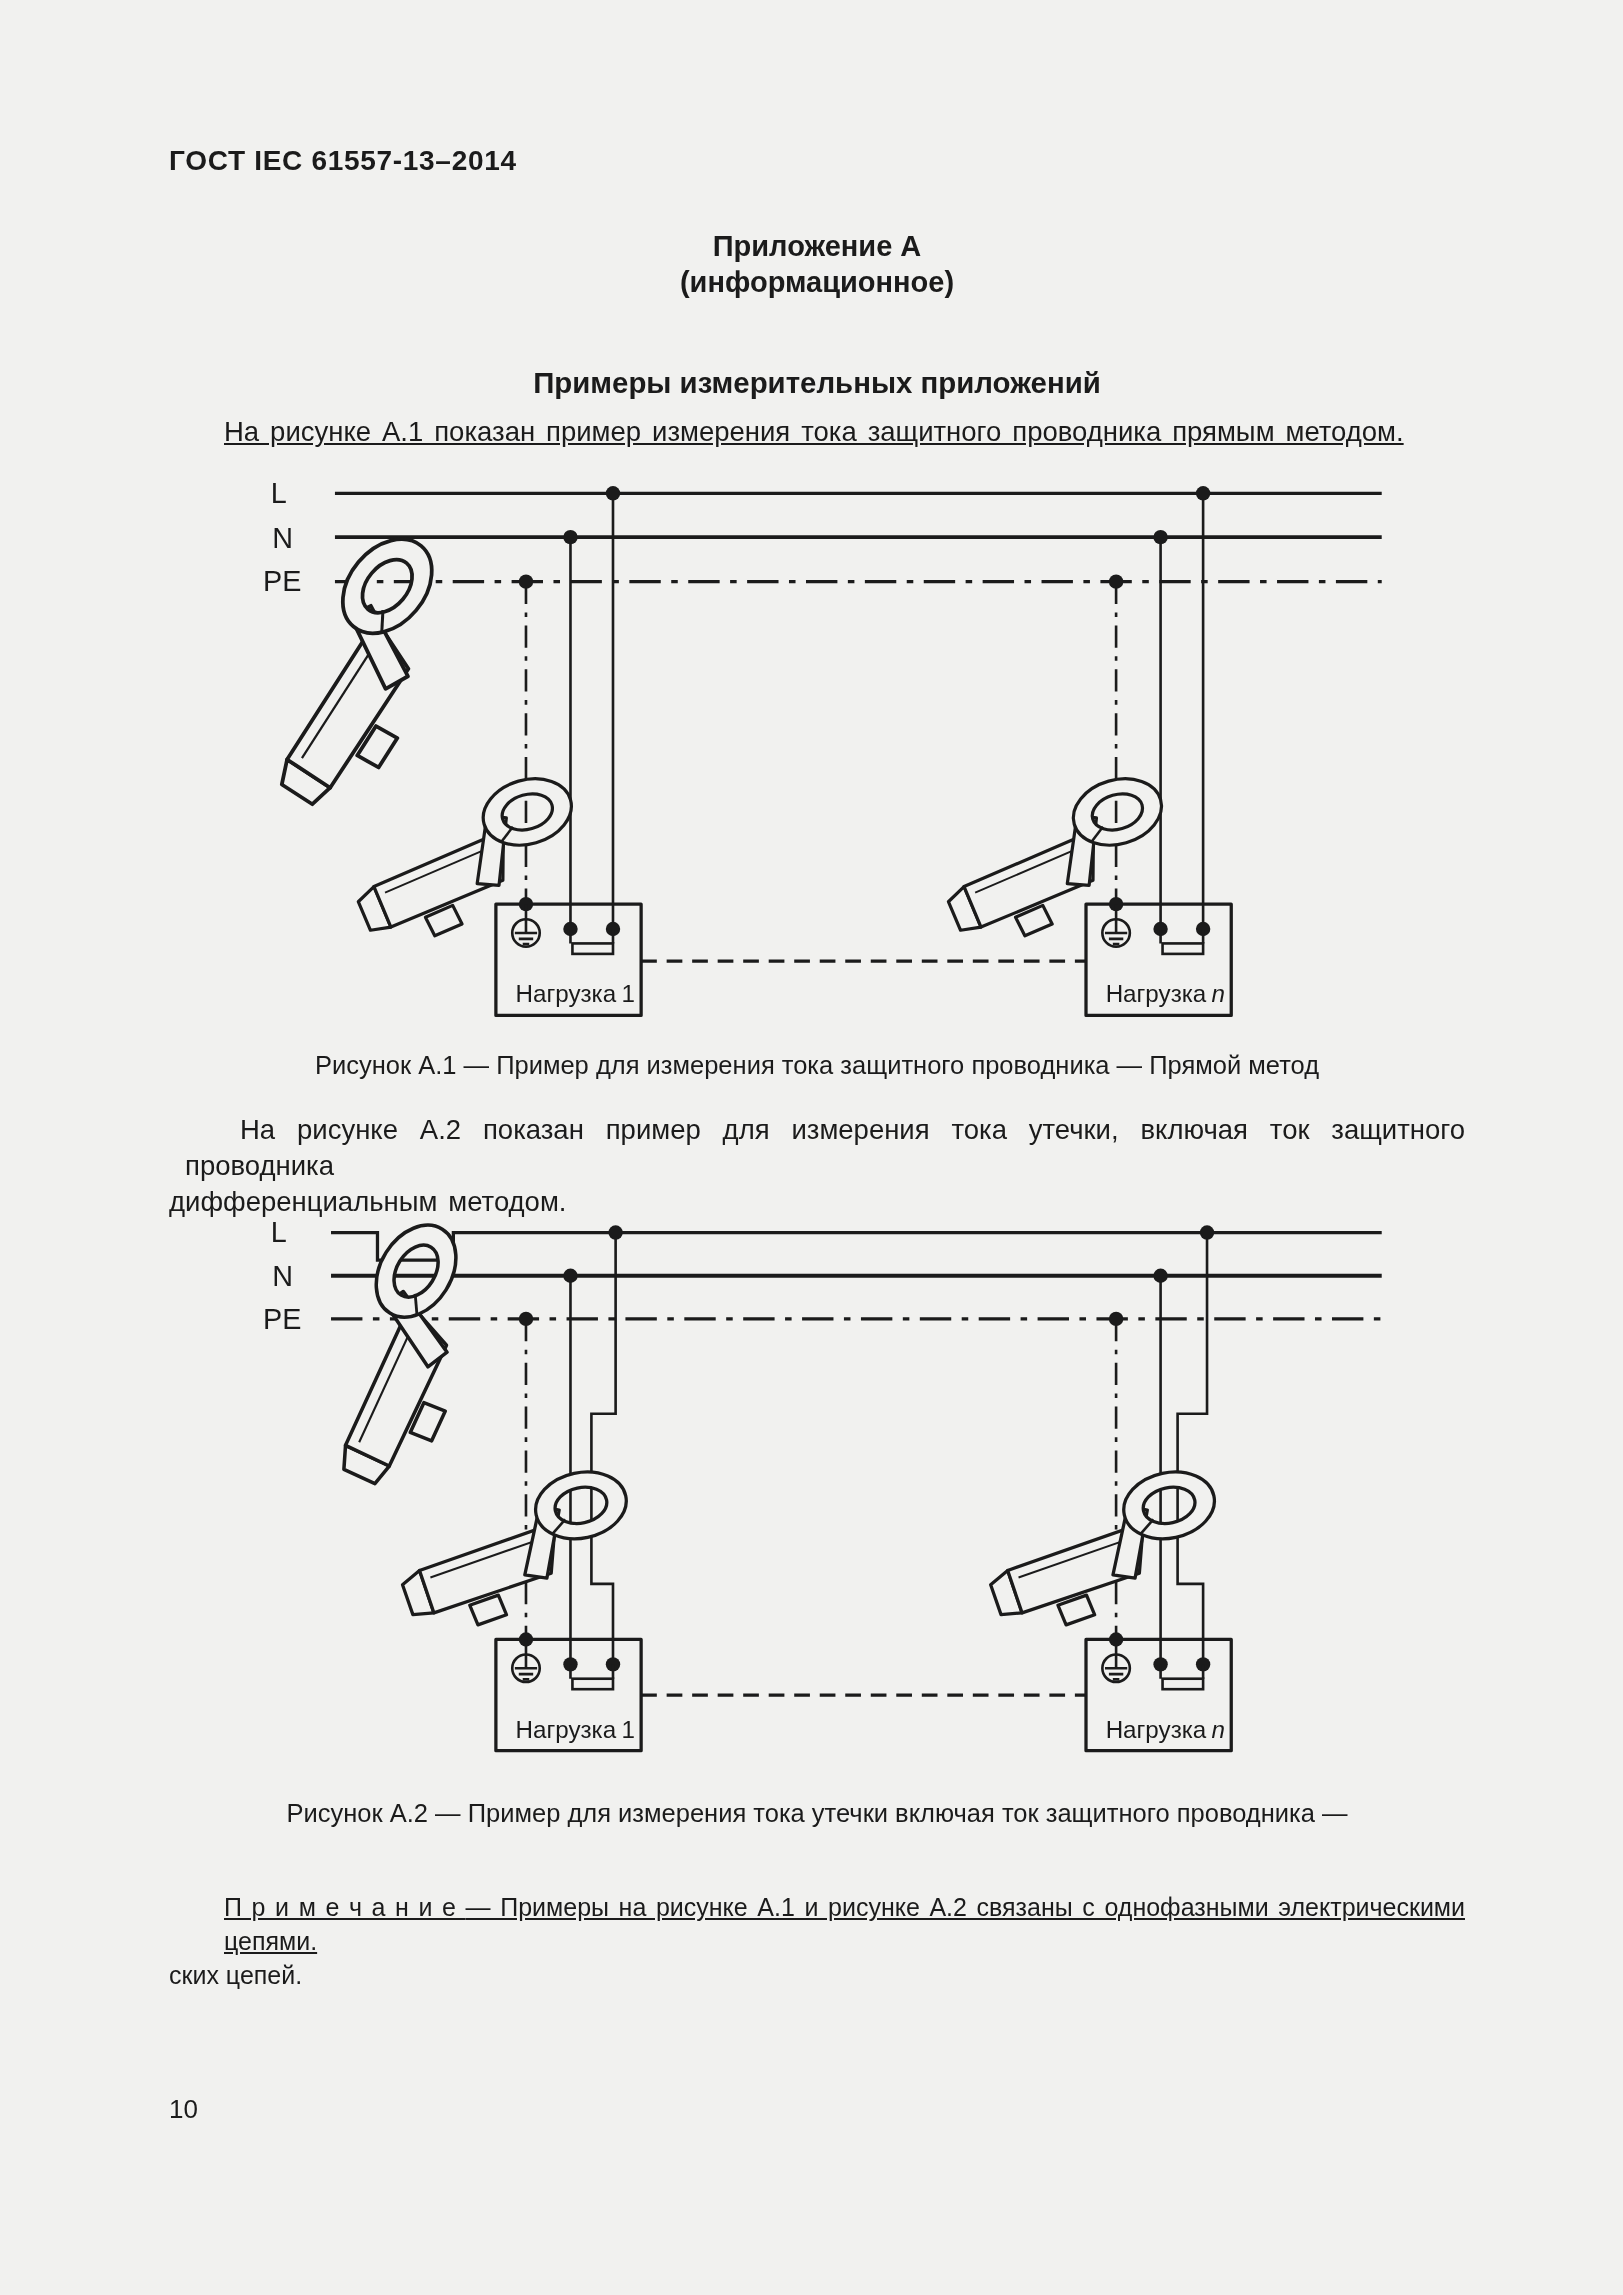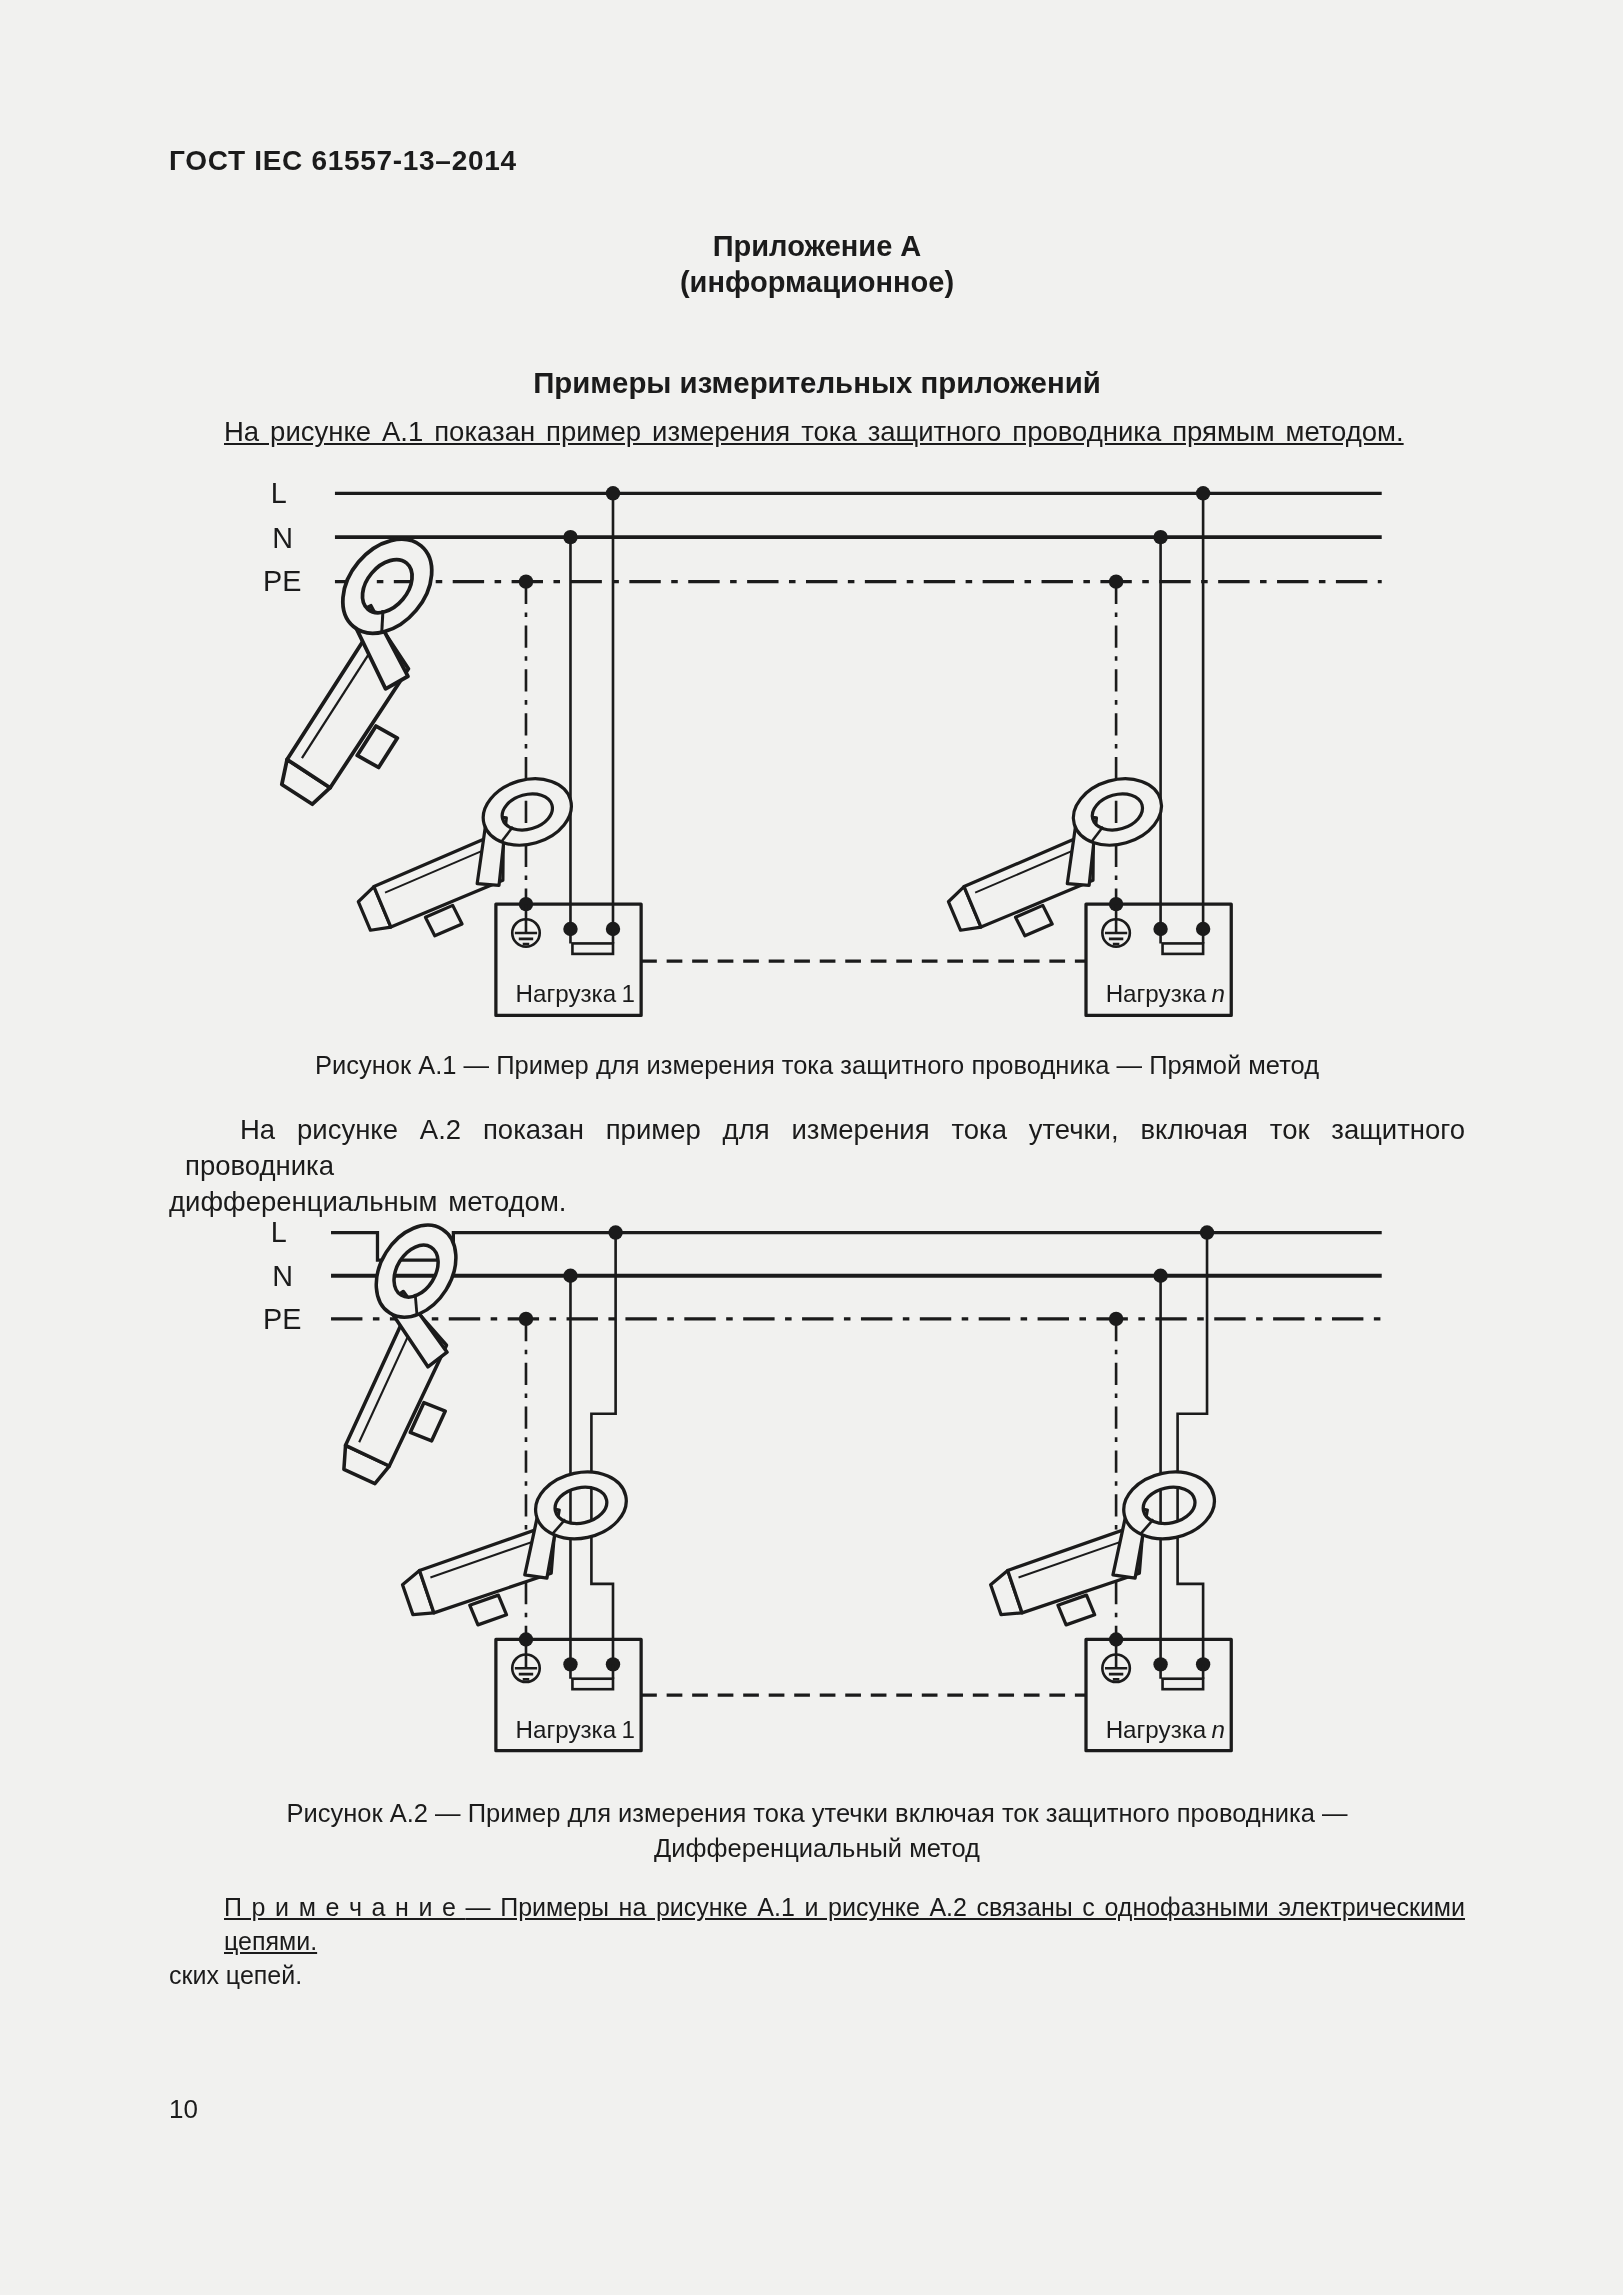--- a/index.html
+++ b/index.html
@@ -152,21 +152,20 @@
     <text x="1690" y="2655" font-size="37">Нагрузка</text>
     <text x="1852" y="2655" font-size="37" font-style="italic">n</text>
 
     <use href="#clamp" transform="translate(636,1942) rotate(-58) scale(1.08)"></use>
     <use href="#clamp" transform="translate(888,2300) rotate(-12)"></use>
     <use href="#clamp" transform="translate(1787,2300) rotate(-12)"></use>
   </svg>
 
   <div class="abs content ctr cap cap2">
     <div>Рисунок А.2 — Пример для измерения тока утечки включая ток защитного проводника —</div>
-    <div>Дифференциальный метод</div>
   </div>
 
   <div class="abs content note">
     <div class="jl" style="padding-left:55px;text-decoration:underline;">
       <span>П р и м е ч а н и е</span>
       <span>— Примеры на рисунке А.1 и рисунке А.2 связаны с однофазными электрическими цепями.</span>
     </div>
     <div>ских цепей.</div>
   </div>
 

